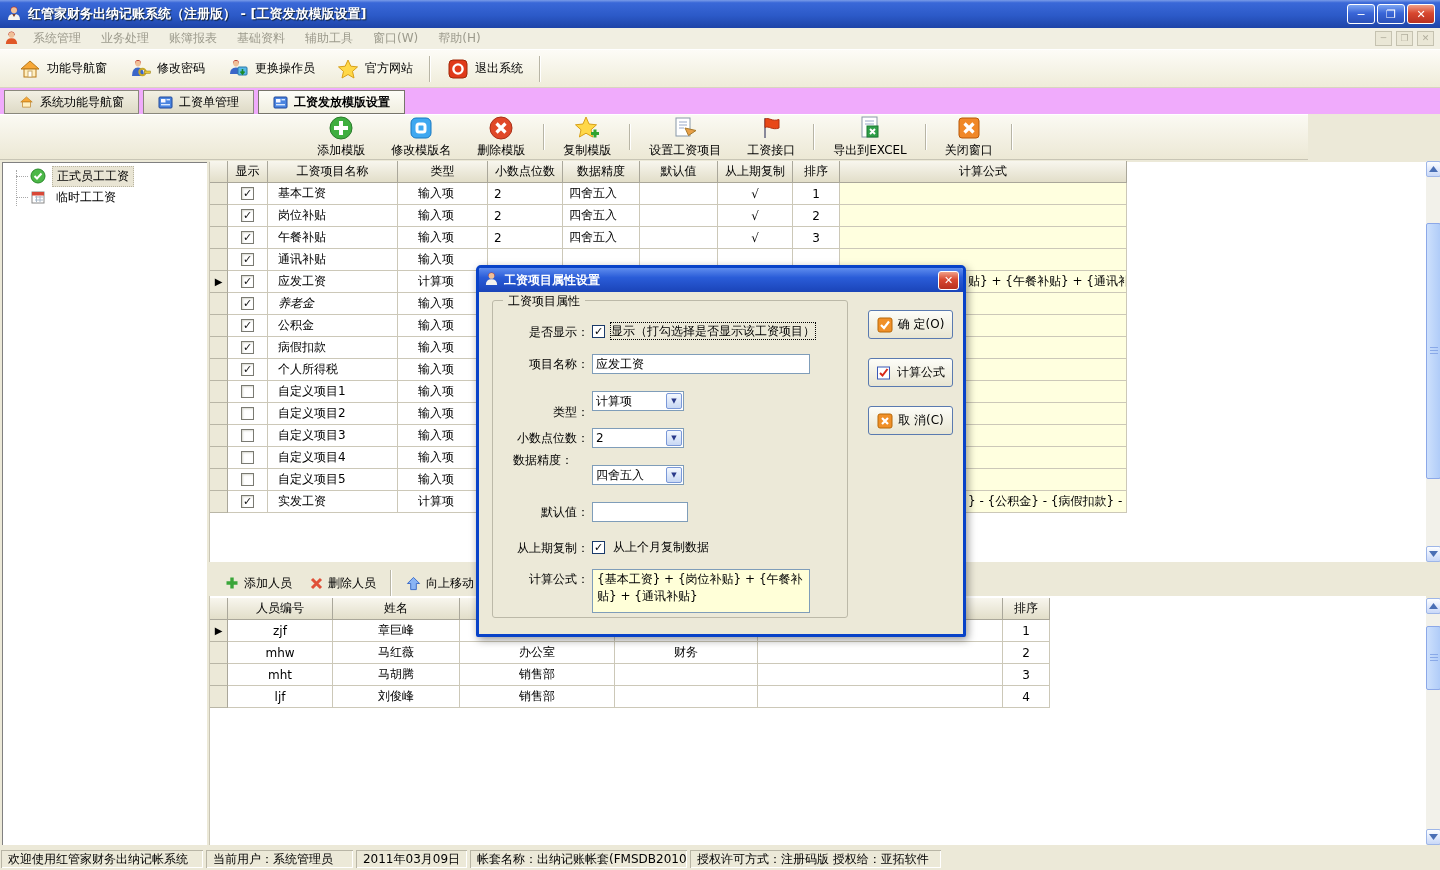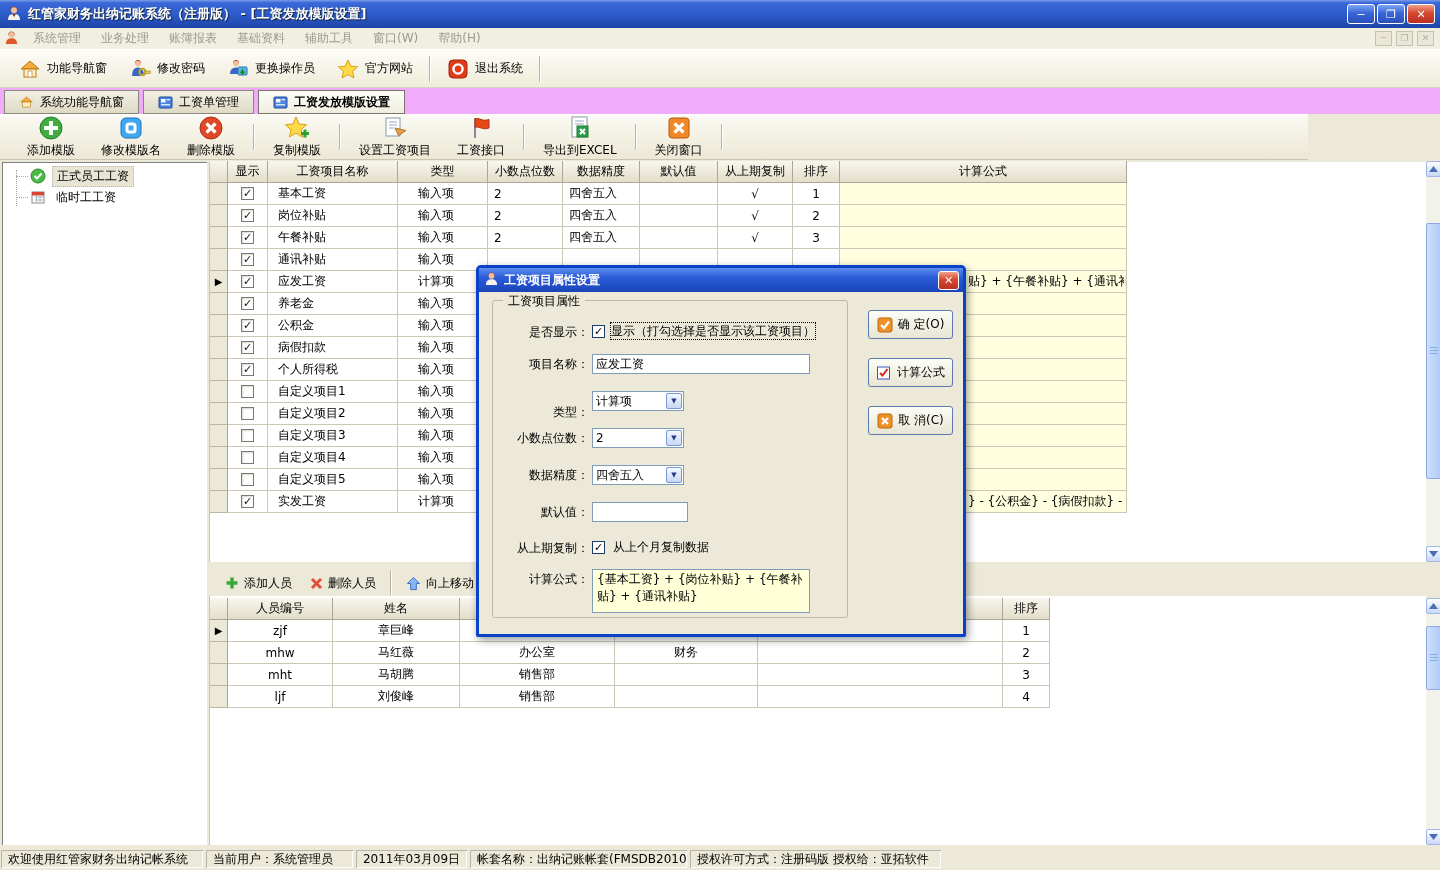--- a/index.html
+++ b/index.html
@@ -34,21 +34,21 @@
 
   
   #tabstrip { left:0; top:88px; width:1440px; height:26px; background:#f0abfc; display:flex; align-items:flex-end; padding-left:4px; gap:4px; }
   .tab { display:inline-flex; align-items:center; gap:6px; height:24px; padding:0 14px; border:1px solid #8A887C;
     background:linear-gradient(180deg,#F2F0E4,#DEDAC6); white-space:nowrap; }
   .tab.active { background:linear-gradient(180deg,#FDFDF8,#F0EEDF); border-color:#77756A; font-weight:bold; }
 
   
   #toolbar2 { left:0; top:114px; width:1308px; height:46px;
     background:linear-gradient(180deg,#FBFAF3,#ECE8D5); border-top:1px solid #fff; border-bottom:1px solid #C8C5B5;
-    display:flex; align-items:center; padding-left:14px; }
+    display:flex; align-items:center; padding-left:14px;justify-content:center; }
   .tb2-btn { display:inline-flex; flex-direction:column; align-items:center; gap:1px; padding:1px 13px; white-space:nowrap; }
   .tb2-btn svg { display:block; }
 
   
   #workspace { left:0; top:160px; width:1440px; height:688px; background:#ECE9D8; }
   #tree-panel { left:2px; top:2px; width:205px; height:683px; background:#fff;
     box-shadow:inset 1px 1px 0 #808080, inset -1px -1px 0 #fff; }
   .tree-item { position:absolute; left:28px; display:flex; align-items:center; gap:6px; height:20px; }
   .tree-item .lbl { padding:1px 4px; white-space:nowrap; }
   .tree-item.selected .lbl { background:#E9E5D4; border:1px dotted #B8B4A0; }
@@ -438,21 +438,21 @@
           <div class="cell center" style="width: 47px;"></div>
           <div class="cell fcell" style="width: 287px;">
             <span class="frag">贴} + {午餐补贴} + {通讯补贴</span>
           </div>
         </div>
         <div class="grow" style="top: 132px; left: 0px;">
           <div class="cell rowhdr" style="width: 18px;"></div>
           <div class="cell center" style="width: 40px;">
             <span class="cb">✓</span>
           </div>
-          <div class="cell " style="width: 130px; padding-left: 10px;">养老金</div>
+          <div class="cell " style="width: 130px; padding-left: 10px; font-style: italic;">养老金</div>
           <div class="cell " style="width: 90px; padding-left: 20px;">输入项</div>
           <div class="cell " style="width: 75px; padding-left: 6px;"></div>
           <div class="cell " style="width: 77px; padding-left: 6px;"></div>
           <div class="cell center" style="width: 78px;"></div>
           <div class="cell center" style="width: 75px;"></div>
           <div class="cell center" style="width: 47px;"></div>
           <div class="cell fcell" style="width: 287px;"></div>
         </div>
         <div class="grow" style="top: 154px; left: 0px;">
           <div class="cell rowhdr" style="width: 18px;"></div>
@@ -736,21 +736,21 @@
       <span>计算项</span>
       <span class="combo-arrow">▼</span>
     </div>
 
     <div class="dlg-label" style="top:160px;">小数点位数：</div>
     <div class="dlg-input" style="left:113px; top:160px; width:92px;">
       <span>2</span>
       <span class="combo-arrow">▼</span>
     </div>
 
-    <div class="dlg-label" style="top:197px;">数据精度：</div>
+    <div class="dlg-label" style="top:182px;text-align:center;">数据精度：</div>
     <div class="dlg-input" style="left:113px; top:197px; width:92px;">
       <span>四舍五入</span>
       <span class="combo-arrow">▼</span>
     </div>
 
     <div class="dlg-label" style="top:234px;">默认值：</div>
     <div class="dlg-input" style="left:113px; top:234px; width:96px;"></div>
 
     <div class="dlg-label" style="top:270px;">从上期复制：</div>
     <div class="dlg-cb" style="left:113px; top:273px;" id="dlg-copy-cb">✓</div>

